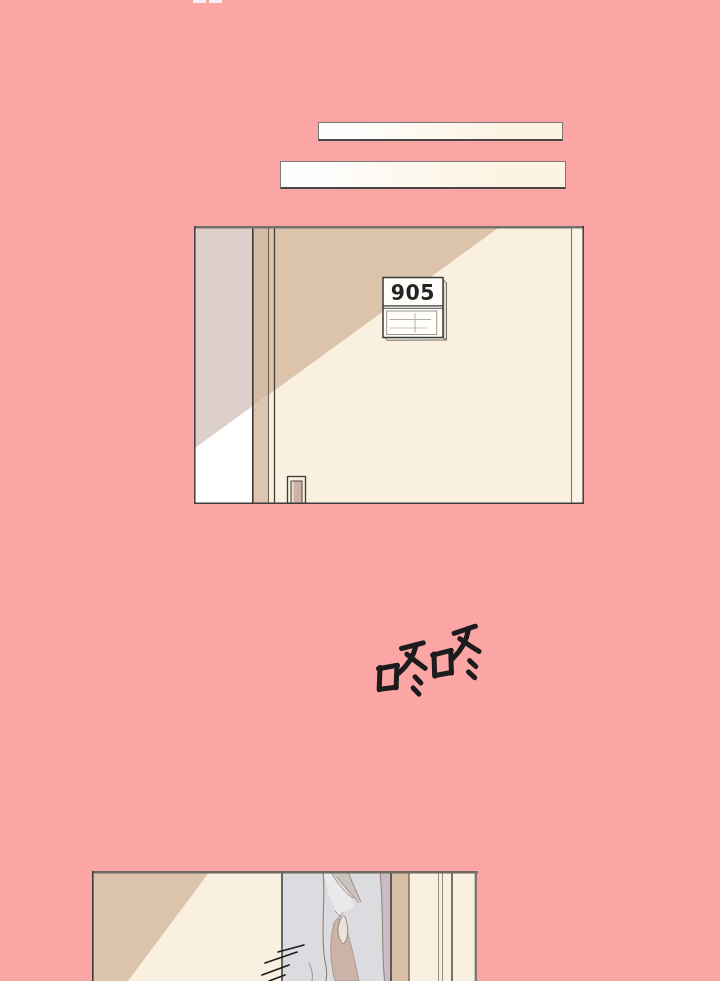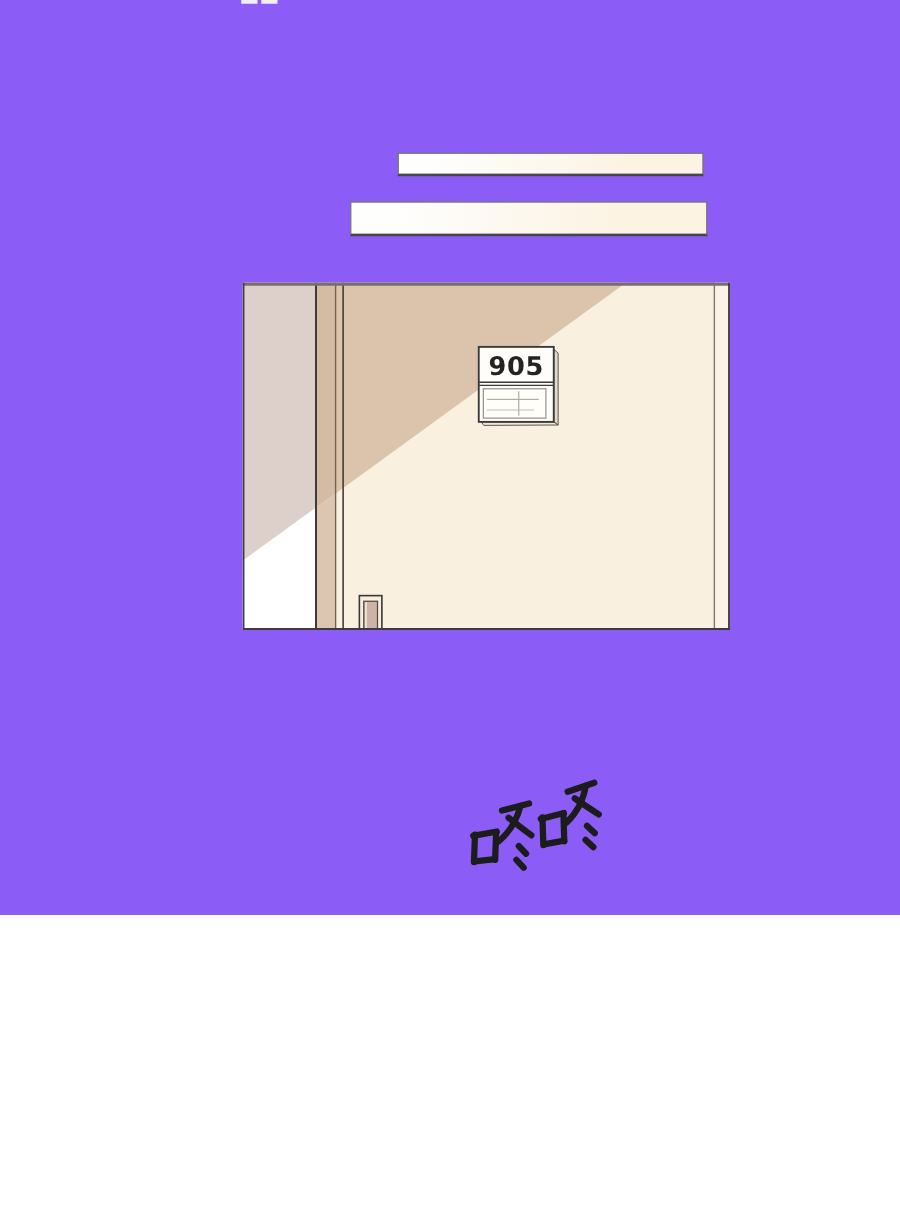--- a/index.html
+++ b/index.html
@@ -1,16 +1,16 @@
 <!DOCTYPE html>
 <html><head>
 <meta charset="utf-8">
 <style>
   html,body{margin:0;padding:0;background:#ffffff;}
-  .page{position:relative;width:720px;height:732px;background:#8b5cf6;overflow:hidden;
+  .page{position:relative;width:720px;height:981px;background:#fca5a5;overflow:hidden;
         font-family:"DejaVu Sans","Liberation Sans",sans-serif;}
   .frag{position:absolute;height:3px;width:13px;background:#f1f0f2;top:0;}
   .bar{position:absolute;border:1.5px solid #787878;border-bottom:2.4px solid #474747;
        background:linear-gradient(to right,#fefefd 12%,#fcf3e3 75%);box-sizing:border-box;}
   .bar1{left:318px;top:122px;width:245px;height:19px;}
   .bar2{left:280px;top:161px;width:286px;height:28px;}
   .abs{position:absolute;}
   svg{display:block;}
   .sign-num{font-family:"DejaVu Sans","Liberation Sans",sans-serif;font-weight:bold;
             font-size:20.5px;letter-spacing:0.5px;}

